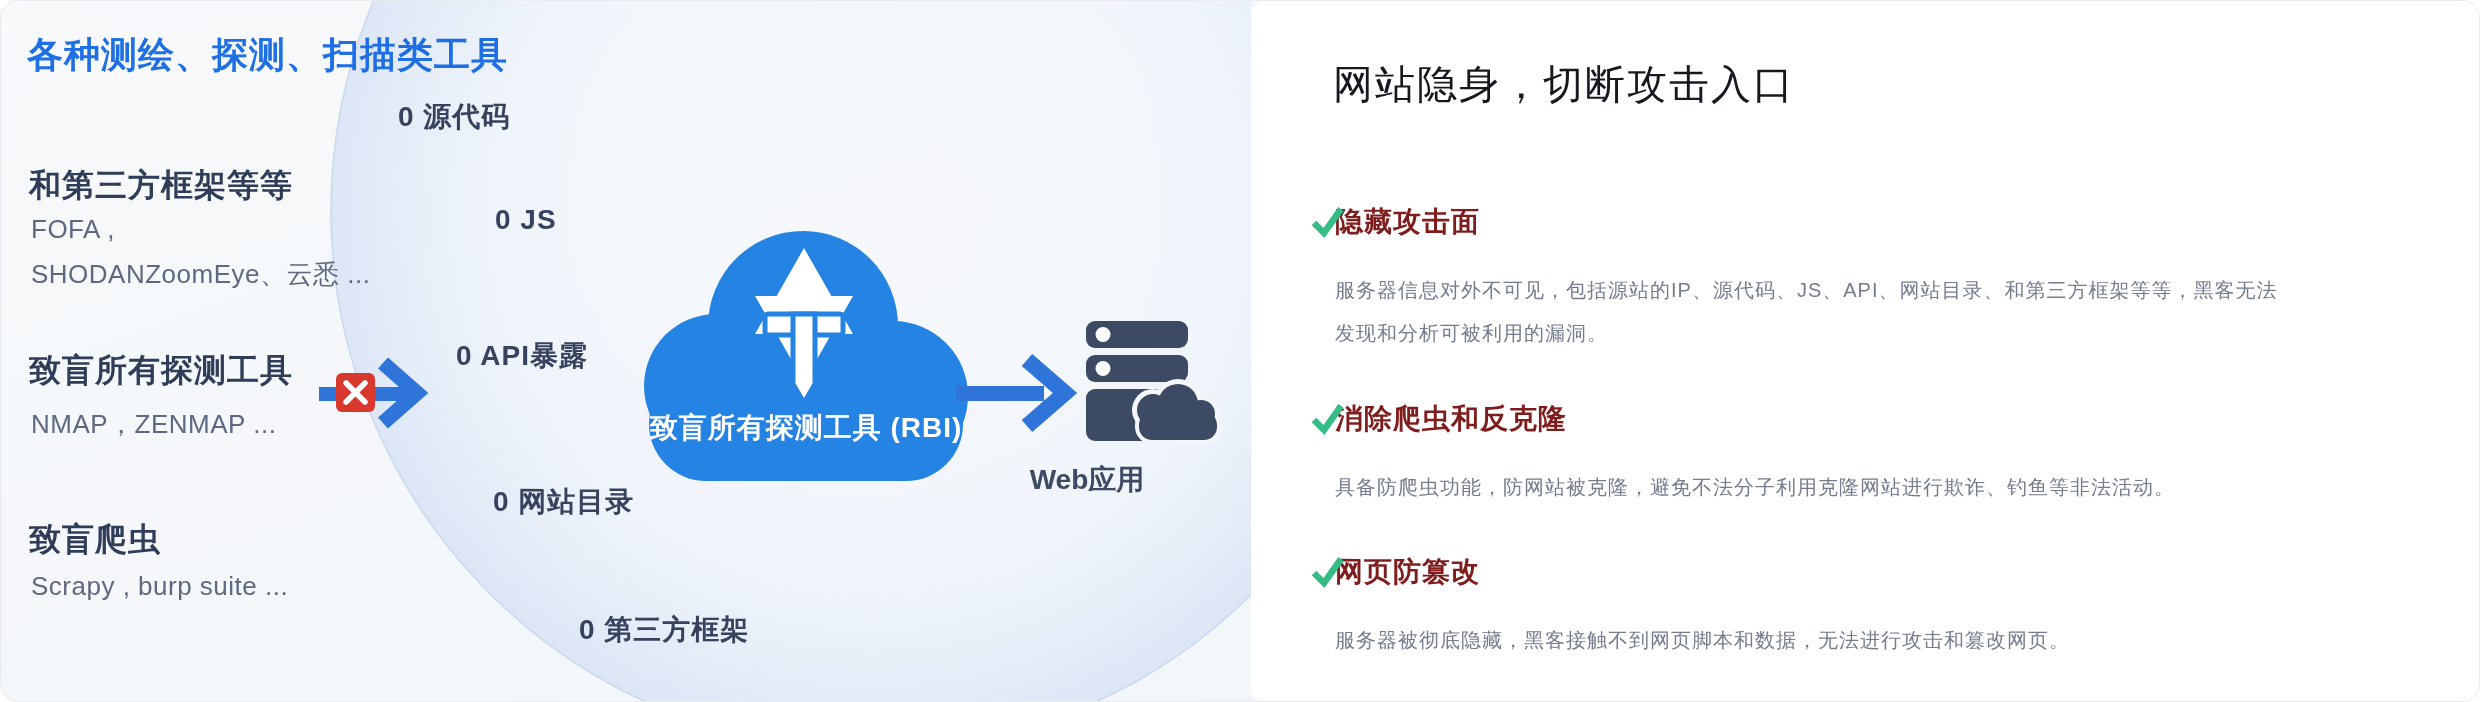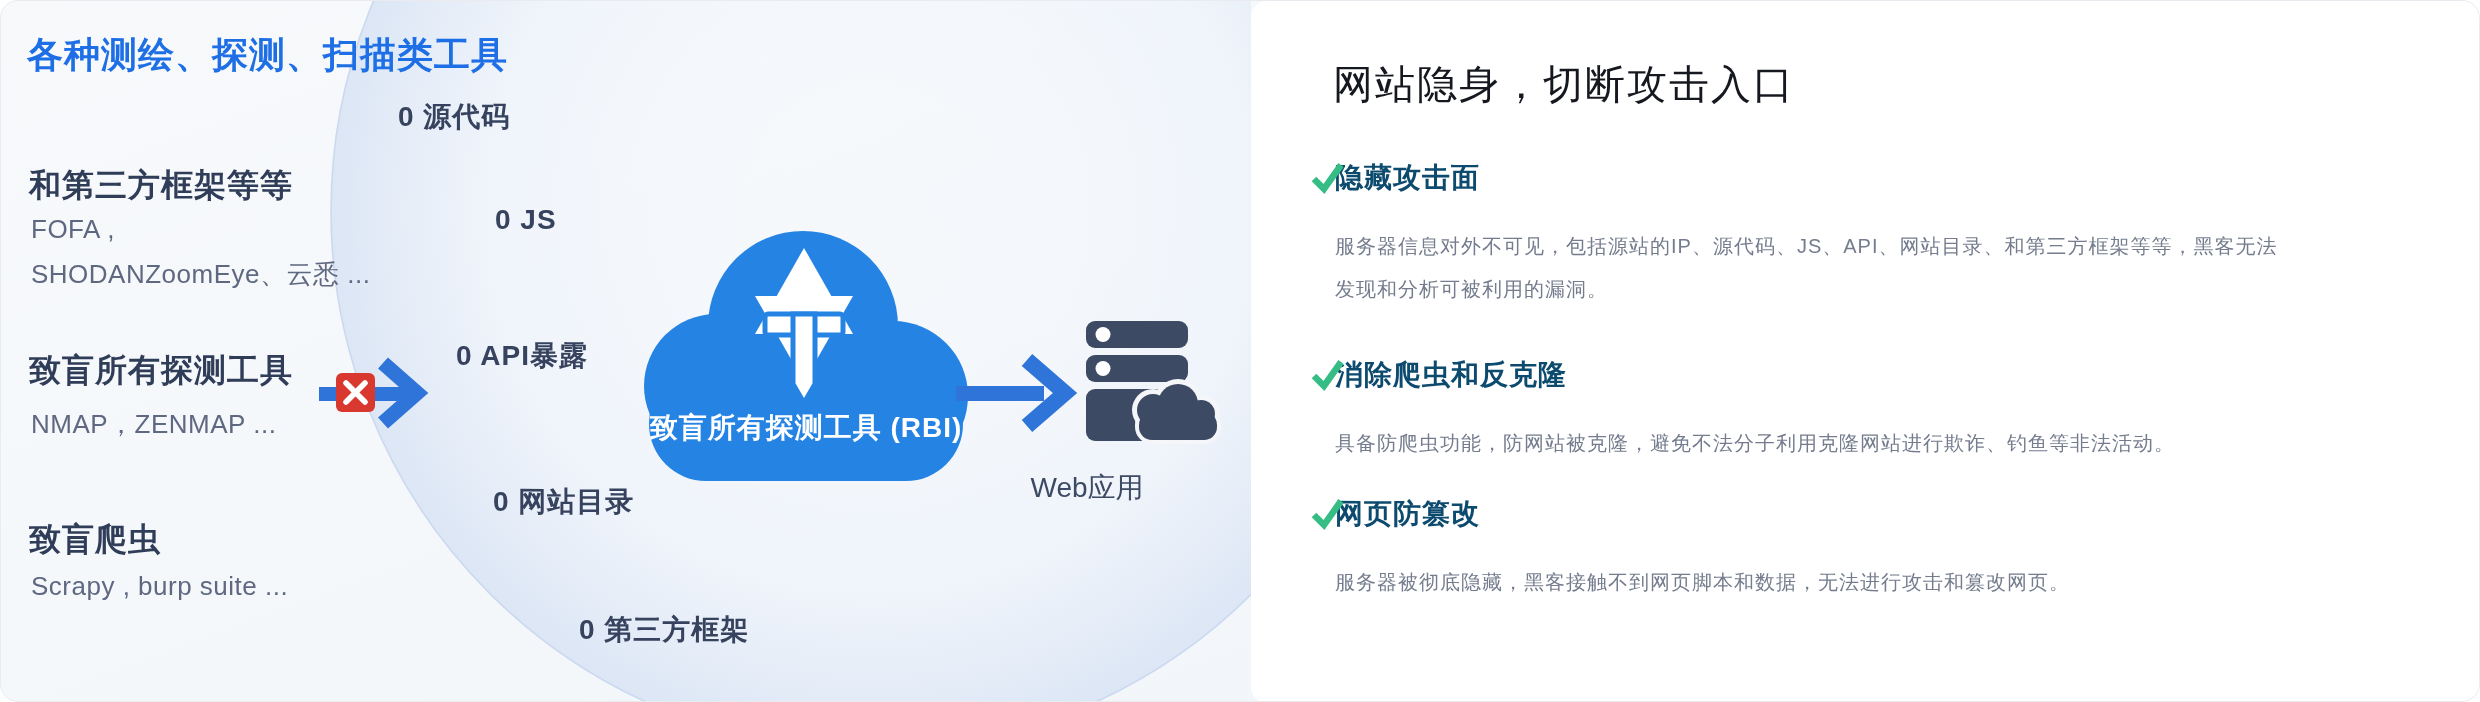--- a/index.html
+++ b/index.html
@@ -27,38 +27,38 @@
   .blocked-arrow { position:absolute; left:310px; top:350px; }
   .cloud-wrap { position:absolute; left:630px; top:225px; }
   .cloud-label {
     position:absolute; left:630px; top:408px; width:350px; text-align:center;
     font-size:28px; font-weight:bold; color:#FFFFFF; letter-spacing:1px;
   }
   .big-arrow { position:absolute; left:950px; top:350px; }
   .server-wrap { position:absolute; left:1080px; top:313px; }
   .server-label {
     position:absolute; left:1016px; top:460px; width:140px; text-align:center;
-    font-size:28px; font-weight:normal; color:#3D4A63;margin-top:8px;
+    font-size:28px; font-weight:bold; color:#3D4A63;
   }
   
   .right-panel {
     position:absolute; left:1250px; top:0; width:1230px; height:702px;
     background:#FFFFFF; border-radius:16px 0 0 16px;
   }
   .right-title {
     position:absolute; left:82px; top:56px;
     font-size:40px; font-weight:400; color:#15181F; letter-spacing:2px;
   }
   .features { position:absolute; left:58px; top:158px; width:1000px; }
   .feature { position:relative; padding-left:26px; }
   .feature.f1 { margin-bottom:45px; }
   .feature.f2 { margin-bottom:30px; }
   .feature .check { position:absolute; left:0; top:0; }
   .feature-heading {
-    font-size:28px; font-weight:bold; color:#0c4a6e; line-height:38px; letter-spacing:1px;
+    font-size:28px; font-weight:bold; color:#7f1d1d; line-height:38px; letter-spacing:1px;margin-top:44px;
   }
   .feature-body {
     margin-top:28px; width:956px;
     font-size:20px; line-height:43px; color:#747C8D; letter-spacing:1px;
   }
 </style>
 </head>
 <body>
 
 <div class="canvas">

